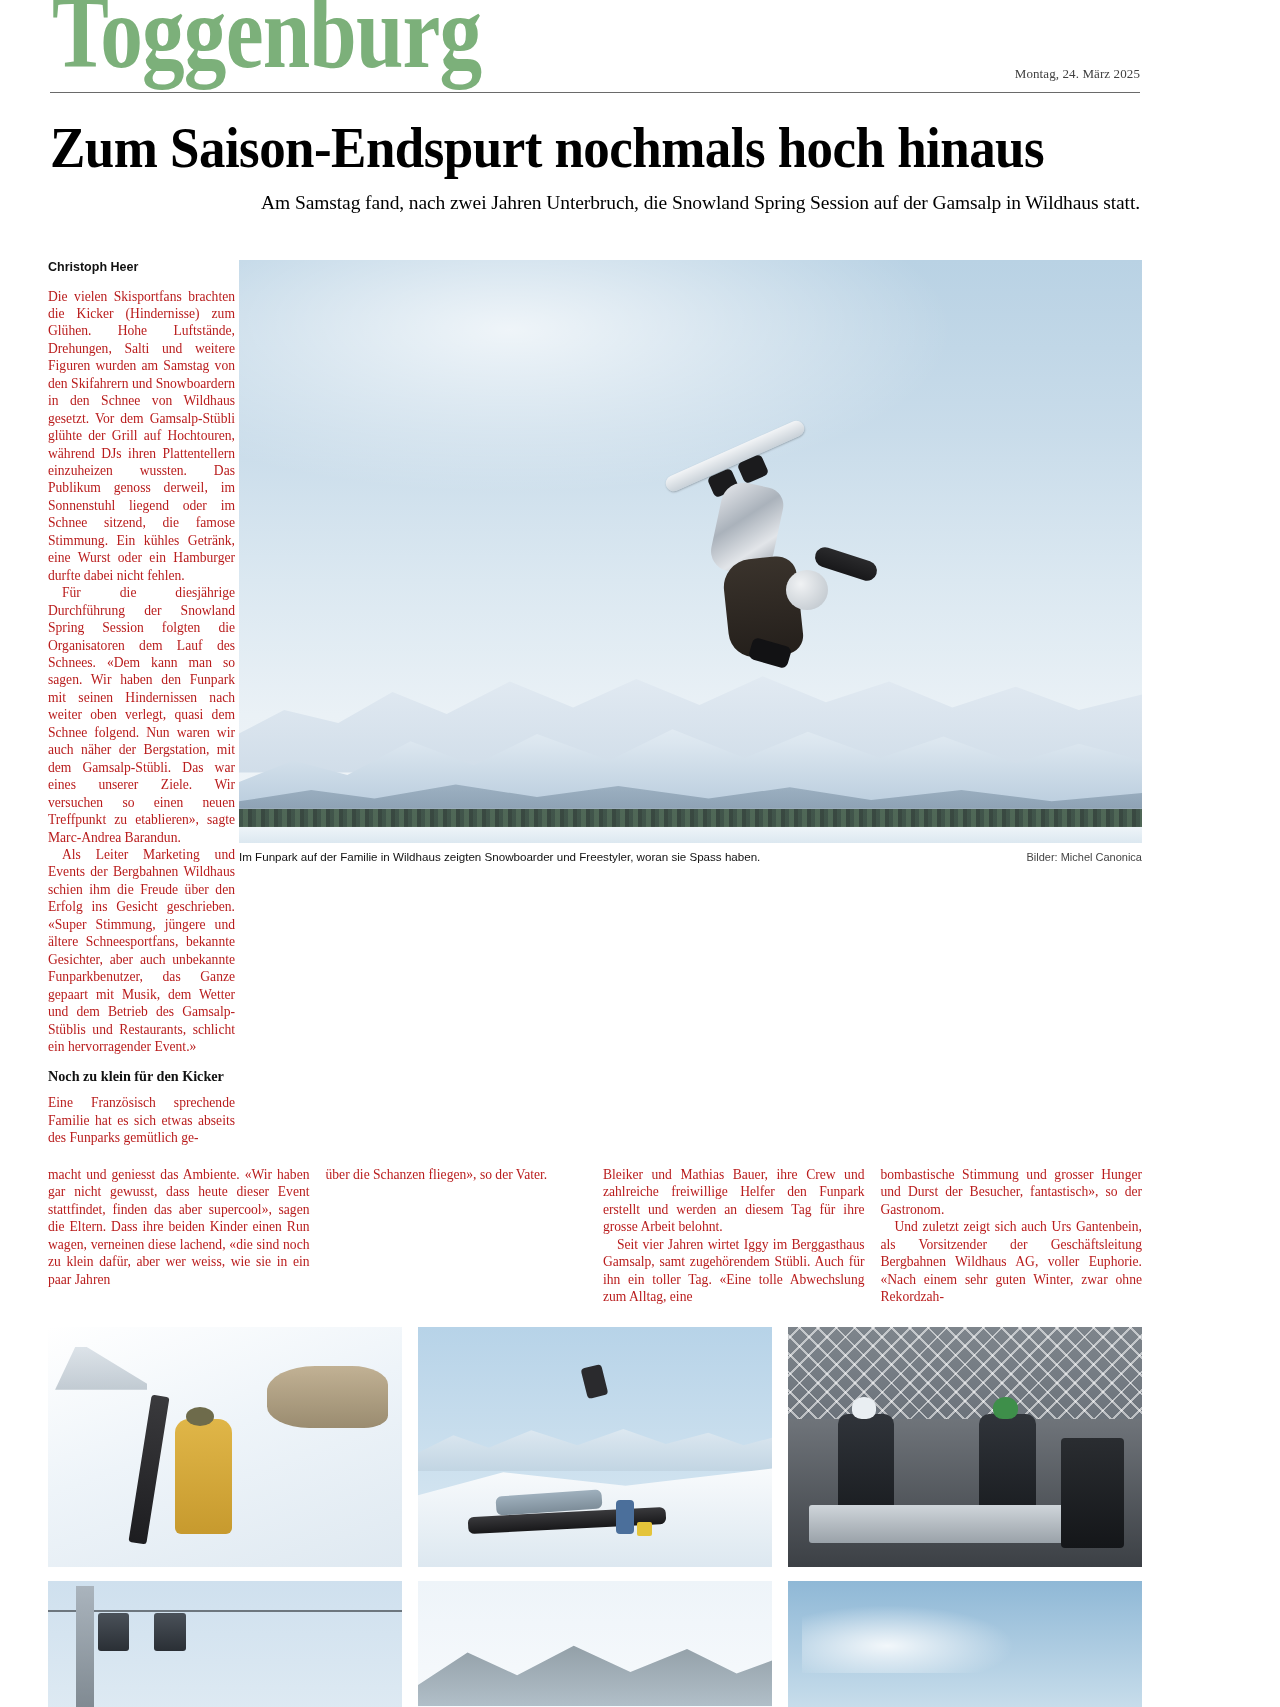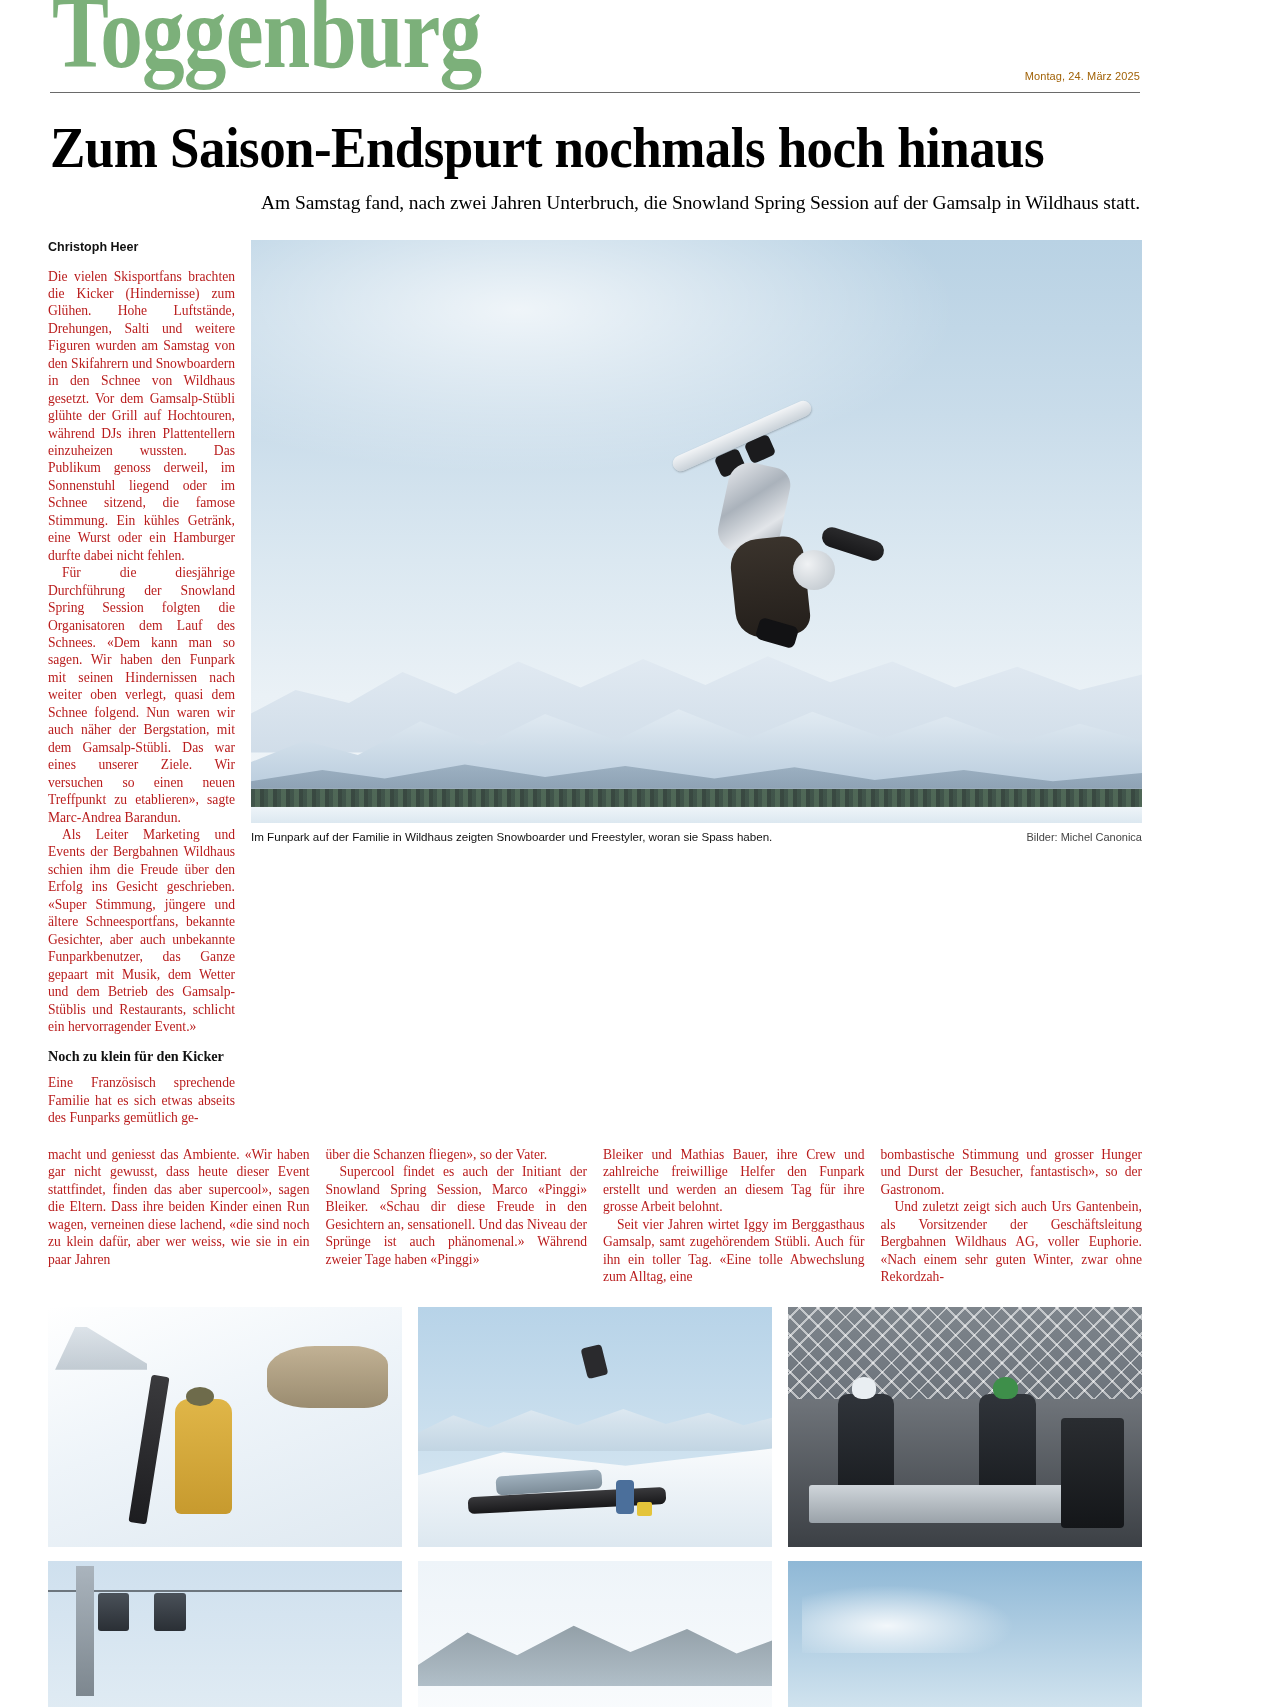--- a/index.html
+++ b/index.html
@@ -35,23 +35,23 @@
     line-height: 1;
     letter-spacing: -1px;
     color: #7cb07a;
     transform: scaleX(0.82);
     transform-origin: left top;
   }
   .masthead-date {
     position: absolute;
     right: 2px;
     bottom: 10px;
-    font-family: Liberation Sans, sans-serif;
-    font-size: 11px;
-    color: #a16207;
+    font-family: Liberation Serif, serif;
+    font-size: 13px;
+    color: #404040;
     letter-spacing: 0.1px;
   }
   .rule-top {
     border-top: 1.6px solid #6a6a6a;
     margin: 0 2px 0 2px;
   }
 
   
   .headline {
     margin: 26px 2px 0 2px;
@@ -70,24 +70,24 @@
     font-family: "Liberation Serif", serif;
     font-size: 19.5px;
     line-height: 1.25;
     color: #000;
     letter-spacing: -0.1px;
     text-align: right;
   }
 
   
   .content {
-    margin-top: 24px;
+    margin-top: 44px;
     display: grid;
     grid-template-columns: 187px 1fr;
-    column-gap: 16px;
+    column-gap: 4px;
   }
 
   .byline {
     font-family: "Liberation Sans", sans-serif;
     font-weight: 700;
     font-size: 12.5px;
     margin-bottom: 14px;
     color: #111;
   }
 
@@ -451,21 +451,20 @@
   </div>
 
   <div class="lower-cols">
 
     <div class="col-text">
       <p>macht und geniesst das Ambiente. «Wir haben gar nicht gewusst, dass heute dieser Event stattfindet, finden das aber supercool», sagen die Eltern. Dass ihre beiden Kinder einen Run wagen, verneinen diese lachend, «die sind noch zu klein dafür, aber wer weiss, wie sie in ein paar Jahren</p>
     </div>
 
     <div class="col-text">
       <p>über die Schanzen fliegen», so der Vater.</p>
-      <p>Supercool findet es auch der Initiant der Snowland Spring Session, Marco «Pinggi» Bleiker. «Schau dir diese Freude in den Gesichtern an, sensationell. Und das Niveau der Sprünge ist auch phänomenal.» Während zweier Tage haben «Pinggi»</p>
     </div>
 
     <div class="col-text">
       <p>Bleiker und Mathias Bauer, ihre Crew und zahlreiche freiwillige Helfer den Funpark erstellt und werden an diesem Tag für ihre grosse Arbeit belohnt.</p>
       <p>Seit vier Jahren wirtet Iggy im Berggasthaus Gamsalp, samt zugehörendem Stübli. Auch für ihn ein toller Tag. «Eine tolle Abwechslung zum Alltag, eine</p>
     </div>
 
     <div>
       <div class="col-text">
         <p>bombastische Stimmung und grosser Hunger und Durst der Besucher, fantastisch», so der Gastronom.</p>

